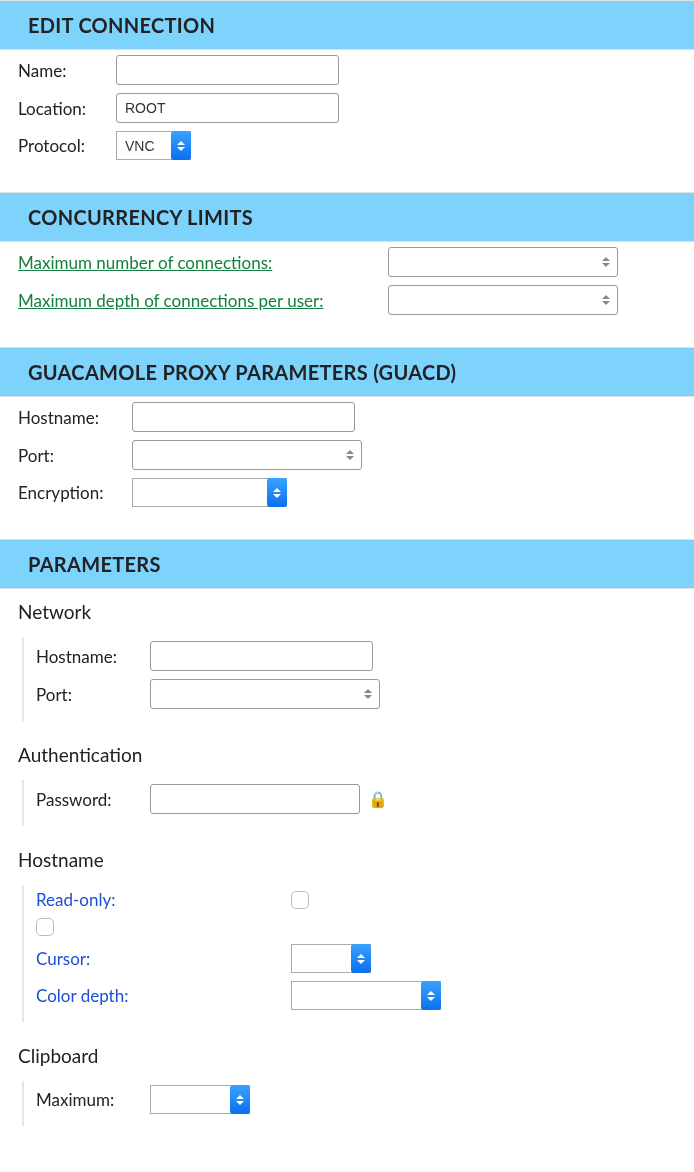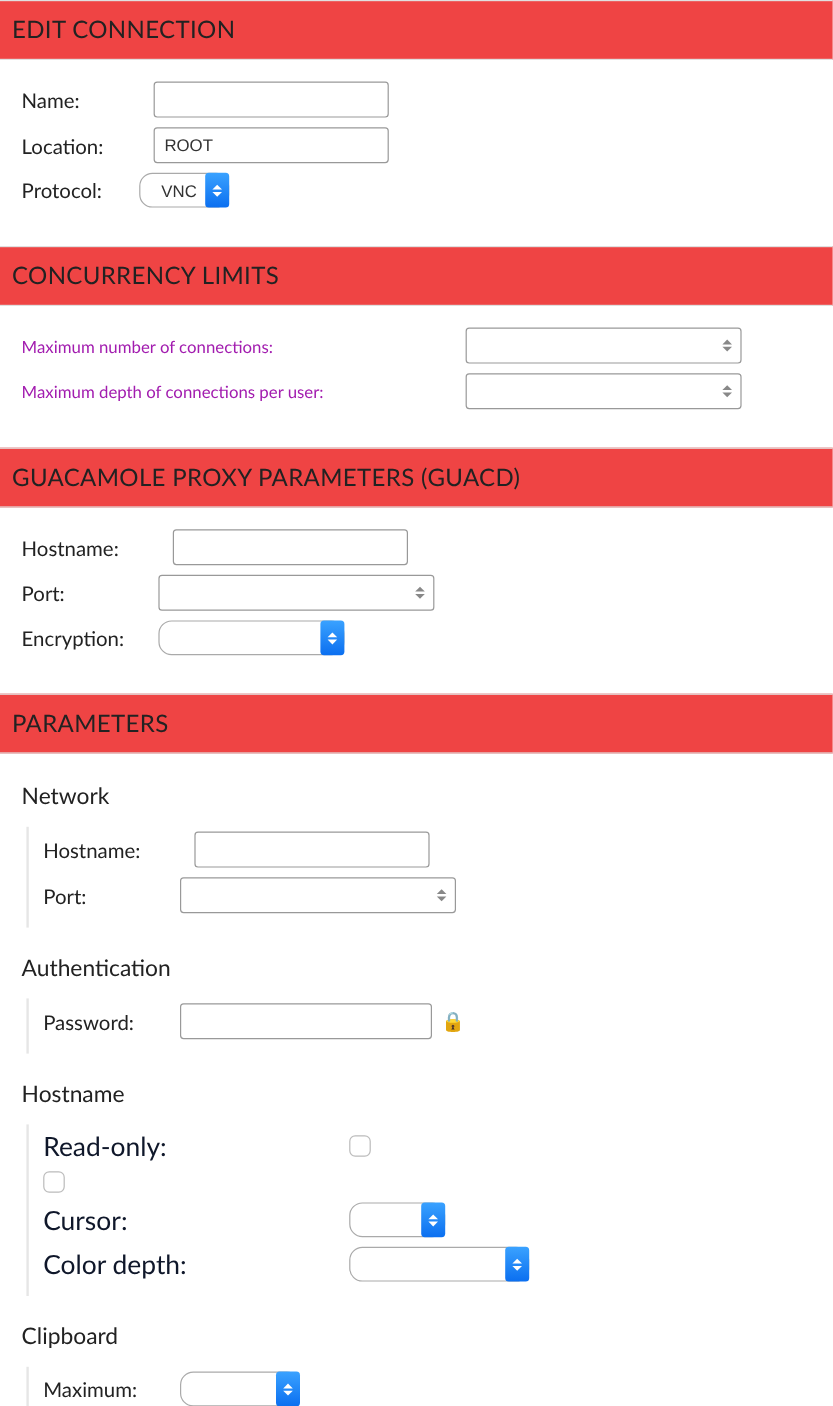--- a/index.html
+++ b/index.html
@@ -8,86 +8,86 @@
       padding: 0;
     }
     body {
       font-family: -apple-system, BlinkMacSystemFont, "Segoe UI", "Lato", "Helvetica Neue", Arial, sans-serif;
       background: #ffffff;
       color: #222;
       width: 694px;
       font-size: 16px;
     }
     .section-header {
-      background: #ef4444;
+      background: #7dd3fc;
       border-top: 1px solid #e0e0e0;
       border-bottom: 1px solid #e0e0e0;
-      padding: 12px 10px;
-      font-weight: 400;
+      padding: 12px 28px;
+      font-weight: 700;
       font-size: 20px;
       color: #222;
       letter-spacing: 0.3px;
     }
     .section-body {
-      padding: 18px 18px 24px 18px;
+      padding: 5px 18px 24px 18px;
     }
     .field-row {
       display: flex;
       align-items: center;
       margin-bottom: 8px;
     }
     .field-label {
       min-width: 98px;
       font-size: 17px;
       color: #222;
     }
     .field-label-wide {
       min-width: 370px;
-      font-size: 14px;
-      color: #a21caf;
+      font-size: 17px;
+      color: #15803d;
+      text-decoration: underline;
     }
     .field-label-med {
       min-width: 114px;
       font-size: 17px;
       color: #222;
     }
     .field-label-disp {
       min-width: 255px;
-      font-size: 22px;
-      color: #0f172a;
+      font-size: 17px;
+      color: #1d4ed8;
     }
     input.text-input {
       height: 30px;
       border: 1px solid #999;
       border-radius: 3px;
       padding: 3px 8px;
       font-size: 14px;
       background: #fff;
       color: #333;
     }
-    .w-215 { width: 196px; margin-left: 12px; }
+    .w-215 { width: 223px; }
     .w-155 { width: 155px; }
     .w-230 { width: 230px; }
     .w-210p { width: 210px; }
     .w-80s  { width: 80px; }
     .w-150s { width: 150px; }
     .w-100s { width: 100px; }
     .select-wrap {
       position: relative;
       display: inline-block;
     }
     .select-input {
       height: 29px;
       border: 1px solid #aaa;
-      border-radius: 11px;
+      border-radius: 0;
       padding: 3px 26px 3px 8px;
       font-size: 14px;
       background: #fff;
       color: #333;
-      text-align: right;
     }
     .select-btn {
       position: absolute;
       right: 0;
       top: 0;
       width: 20px;
       height: 29px;
       background: linear-gradient(180deg,#3aa2ff,#0b6ff0);
       border-radius: 3px;
       display: flex;

